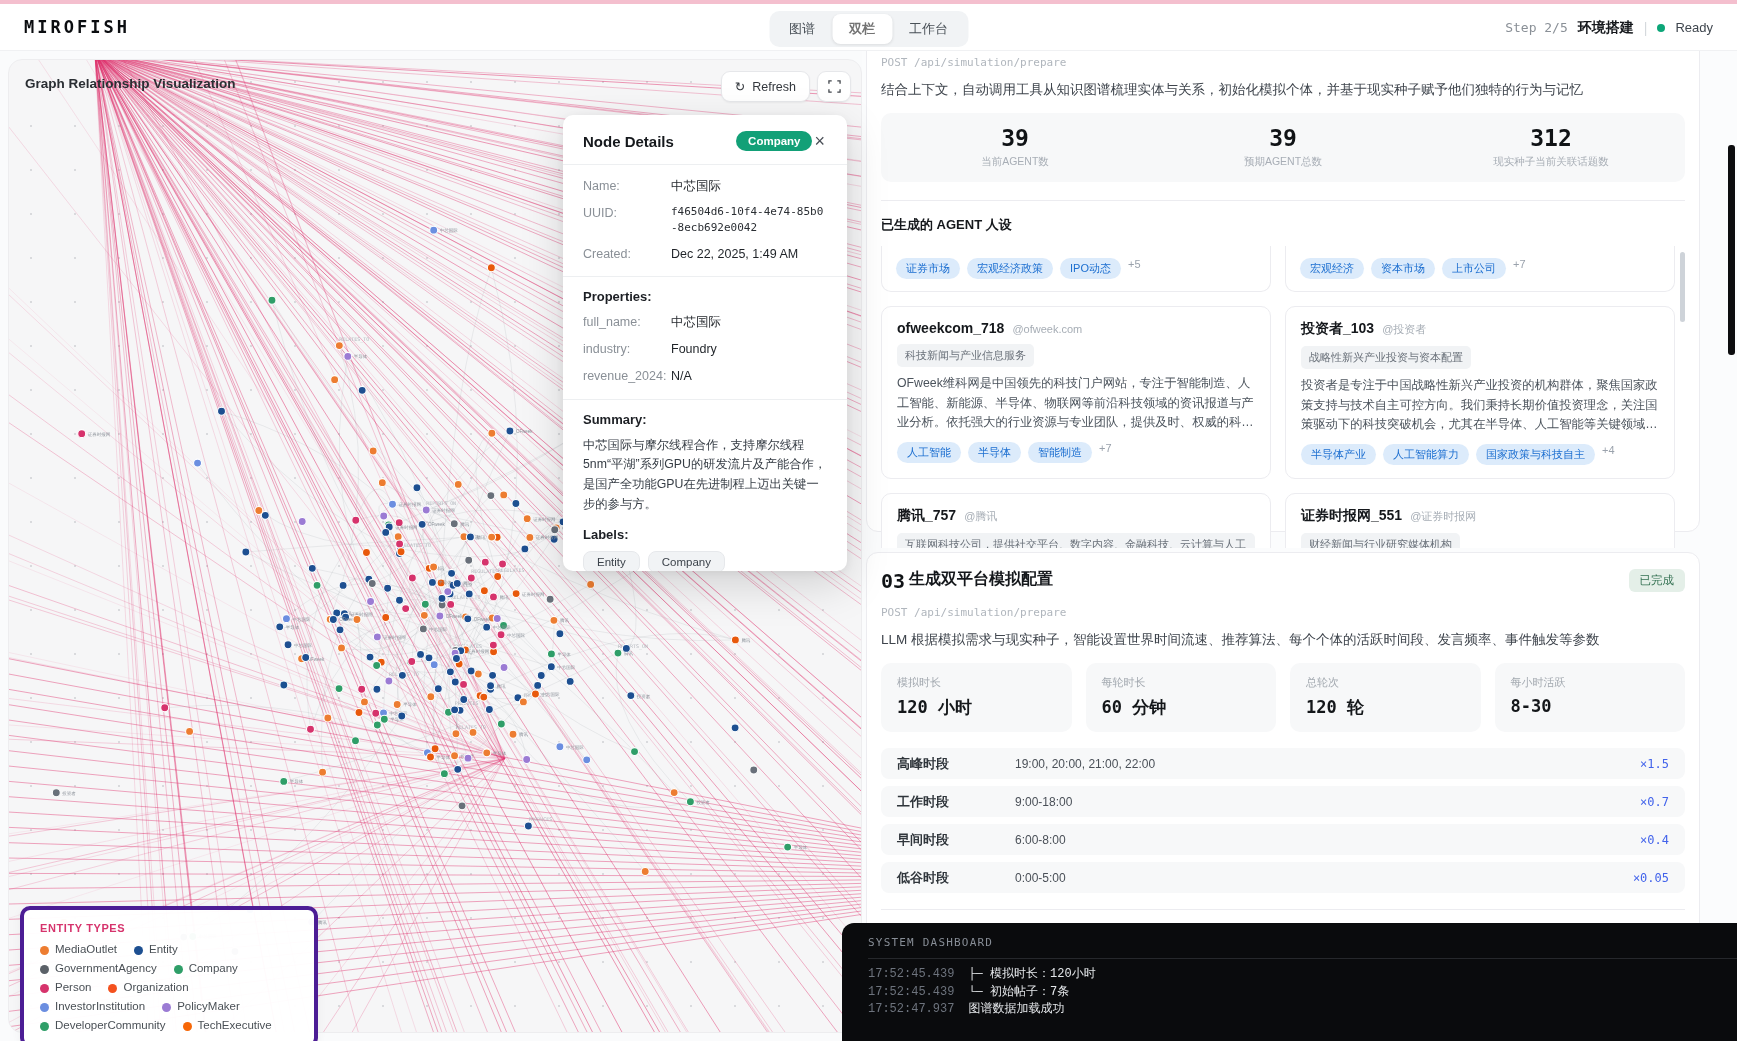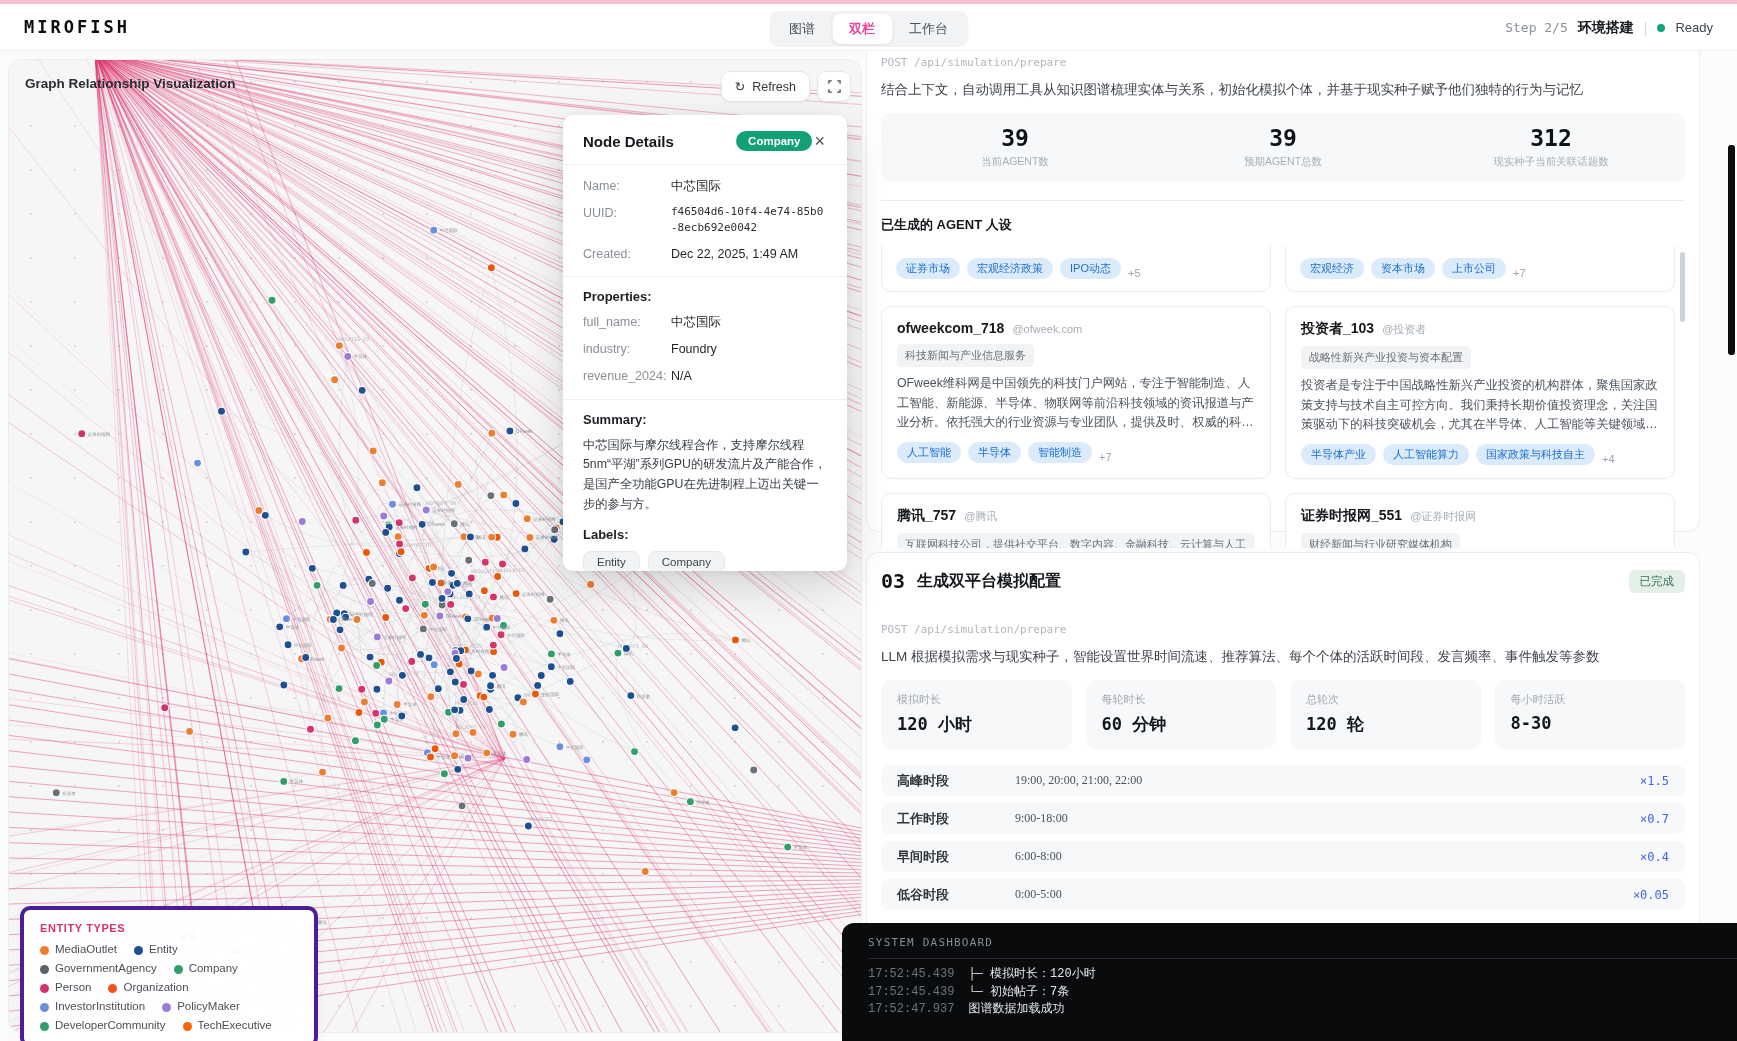--- a/index.html
+++ b/index.html
@@ -3,21 +3,21 @@
 <meta charset="utf-8">
 <style>
 *{margin:0;padding:0;box-sizing:border-box}
 html,body{width:1737px;height:1041px;overflow:hidden;background:#fafbfc;font-family:"Liberation Sans",sans-serif}
 
 .topline{position:fixed;top:0;left:0;width:100%;height:4px;background:#f4bfce;z-index:60}
 .header{position:fixed;top:4px;left:0;width:100%;height:47px;background:#fff;border-bottom:1px solid #f0f1f3;z-index:55}
 .logo{position:absolute;left:24px;top:13px;font-family:"DejaVu Sans Mono",monospace;font-weight:700;font-size:17px;letter-spacing:3px;color:#0b0d10}
 .tabs{position:absolute;left:50%;top:7px;transform:translateX(-50%);display:flex;background:#f1f3f5;border-radius:10px;padding:3px}
 .tab{padding:6px 17px;font-size:13px;color:#495057;border-radius:8px;cursor:pointer;white-space:nowrap}
-.tab.active{background:#fff;color:#ec4899;font-weight:700;box-shadow:0 1px 3px rgba(0,0,0,.09)}
+.tab.active{background:#fff;color:#737373;font-weight:700;box-shadow:0 1px 3px rgba(0,0,0,.09)}
 .status{position:absolute;right:24px;top:0;height:47px;display:flex;align-items:center;gap:10px}
 .step-label{font-family:"DejaVu Sans Mono",monospace;font-size:13px;color:#8a9097}
 .step-name{font-size:14px;font-weight:700;color:#15181c}
 .sep{color:#d5d9dd;font-size:14px}
 .ready-dot{width:8px;height:8px;border-radius:50%;background:#0ca678}
 .ready-text{font-size:13px;color:#3f464e}
 
 .graph-panel{position:fixed;left:8px;top:59px;width:854px;height:974px;background:#f6f6f7;border:1px solid #ededef;border-radius:14px;overflow:hidden;z-index:10}
 .dots{position:absolute;inset:0;background-image:radial-gradient(#d9dadd 1px,transparent 1.3px);background-size:44px 44px}
 #graph-svg{position:absolute;inset:0;width:100%;height:100%}
@@ -63,36 +63,36 @@
 #partial-cards,#agent-cards{display:grid;grid-template-columns:1fr 1fr;gap:14px}
 #partial-cards{margin-bottom:14px}
 .agent-card{background:#fff;border:1px solid #ececf0;border-radius:10px;padding:13px 15px}
 .agent-card.partial{height:46px;position:relative;border-top:none;border-radius:0 0 10px 10px;padding:0}
 .agent-card.partial .tag-row{position:absolute;left:14px;bottom:12px}
 .agent-head{display:flex;align-items:baseline;gap:8px}
 .agent-name{font-size:14px;font-weight:700;color:#15181c}
 .agent-handle{font-size:11px;color:#a6adb5}
 .agent-role{display:inline-block;background:#f1f3f5;color:#697079;font-size:11px;padding:3px 8px;border-radius:5px;margin:8px 0 7px;line-height:1.55}
 .agent-desc{font-size:12.3px;color:#4b535c;line-height:1.6;display:-webkit-box;-webkit-line-clamp:3;-webkit-box-orient:vertical;overflow:hidden;margin-bottom:9px}
-.tag-row{display:flex;align-items:flex-end;gap:7px;flex-wrap:nowrap}
+.tag-row{display:flex;align-items:flex-start;gap:7px;flex-wrap:nowrap}
 .tag{background:#dcebfb;color:#1b6ed0;font-size:11px;padding:3px 10px;border-radius:999px;white-space:nowrap}
 .tag-more{color:#9aa2ac;font-size:11px}
 .list-scrollbar{position:absolute;right:0;top:6px;width:5px;height:70px;background:#ced3d9;border-radius:3px}
 
-.s3-head{display:flex;align-items:center;gap:12px;margin-bottom:30px}
+.s3-head{display:flex;align-items:flex-start;gap:4px;margin-bottom:13px}
 .s3-num{font-family:"DejaVu Sans Mono",monospace;font-weight:700;font-size:20px;color:#101316}
 .s3-title{font-size:16px;font-weight:700;color:#15181c;flex:1}
 .badge-done{background:#e4efe8;color:#337152;font-size:11.5px;padding:4px 11px;border-radius:6px}
 #stat-boxes{display:grid;grid-template-columns:repeat(4,1fr);gap:14px;margin-bottom:16px}
 .sbox{background:#f7f8f9;border-radius:10px;padding:12px 16px 13px}
 .sbox-label{font-size:11px;color:#a3a9b0;margin-bottom:6px}
 .sbox-value{font-family:"DejaVu Sans Mono",monospace;font-weight:700;font-size:17px;color:#14171a}
 .time-row{display:flex;align-items:center;background:#f7f8f9;border-radius:8px;height:31px;padding:0 16px;margin-bottom:7px}
 .time-label{font-size:13px;font-weight:700;color:#2f353b;width:118px}
-.time-value{font-family:Liberation Serif, serif;font-size:12px;color:#4a5058;flex:1}
+.time-value{font-family:Liberation Sans, sans-serif;font-size:12px;color:#4a5058;flex:1}
 .time-mult{font-family:"DejaVu Sans Mono",monospace;font-size:12px;color:#4263eb}
 .s3-div{border-top:1px solid #ececf0;margin:16px 0 13px}
 .agent-config{display:flex;align-items:center}
 .ac-label{font-family:"DejaVu Sans Mono",monospace;font-weight:700;font-size:13px;color:#15181c;flex:1}
 .ac-count{font-family:"DejaVu Sans Mono",monospace;font-size:12px;color:#3c4248}
 
 .page-scroll-thumb{position:fixed;right:2px;top:145px;width:7px;height:210px;background:#0d0d0f;border-radius:3px;z-index:58}
 
 .terminal{position:fixed;left:842px;top:923px;width:1067px;height:118px;background:#0a0b0d;border-radius:12px 0 0 0;z-index:65;padding:13px 26px 0}
 .term-head{display:flex;justify-content:space-between;font-family:"DejaVu Sans Mono",monospace;font-size:11px;color:#878d96;letter-spacing:1.2px;padding-bottom:9px;border-bottom:1px solid #26282c}

